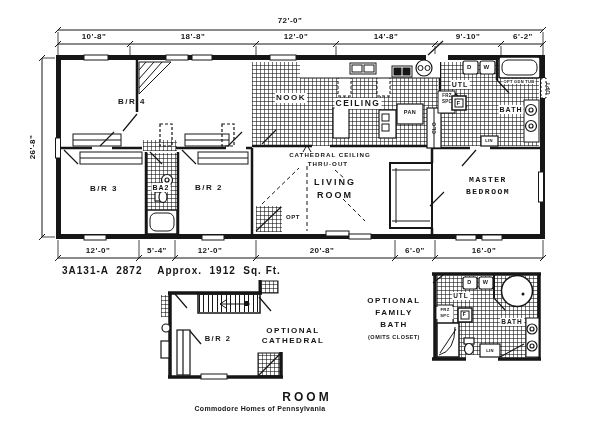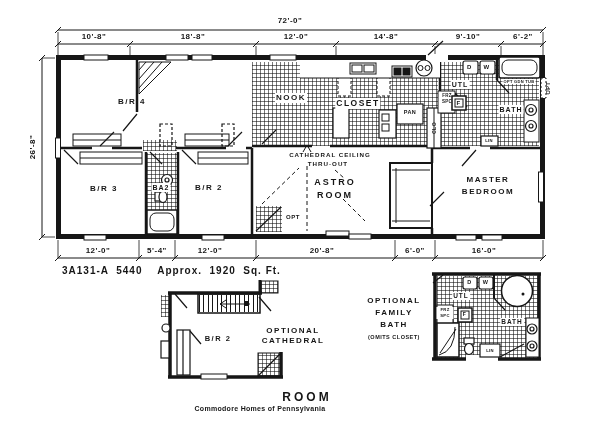--- a/index.html
+++ b/index.html
@@ -219,43 +219,43 @@
   <div class="lb dim" style="left:98px;top:246px;">12'-0"</div>
   <div class="lb dim" style="left:157px;top:246px;">5'-4"</div>
   <div class="lb dim" style="left:210px;top:246px;">12'-0"</div>
   <div class="lb dim" style="left:322px;top:246px;">20'-8"</div>
   <div class="lb dim" style="left:415px;top:246px;">6'-0"</div>
   <div class="lb dim" style="left:484px;top:246px;">16'-0"</div>
   <div class="lb dim vr" style="left:33px;top:147px;">26'-8"</div>
 
   <div class="lb" style="left:100px;top:97px;margin-left:32px;">B/R 4</div>
   <div class="lb bg" style="left:291px;top:93px;">NOOK</div>
-  <div class="lb bg" style="left:358px;top:98px;font-size:8.5px;">CLOSET</div>
+  <div class="lb bg" style="left:358px;top:98px;font-size:8.5px;">CEILING</div>
   <div class="lb" style="left:104px;top:184px;">B/R 3</div>
   <div class="lb bg" style="left:161px;top:183px;font-size:7px;letter-spacing:1px;">BA2</div>
   <div class="lb" style="left:209px;top:183px;">B/R 2</div>
-  <div class="lb wrap" style="left:335px;top:176px;width:58px;font-size:9px;letter-spacing:2px;">ASTRO ROOM</div>
-  <div class="lb wrap" style="left:488px;top:174px;width:66px;">MASTER BEDROOM</div>
+  <div class="lb wrap" style="left:335px;top:176px;width:58px;font-size:9px;letter-spacing:2px;">LIVING ROOM</div>
+  <div class="lb wrap" style="left:488px;top:174px;width:66px;font-family:Liberation Mono, monospace;">MASTER BEDROOM</div>
   <div class="lb bg" style="left:460px;top:80px;font-size:7px;letter-spacing:1px;">UTL</div>
   <div class="lb bg" style="left:511px;top:105px;font-size:7px;letter-spacing:1px;">BATH</div>
 
   <div class="lb" style="left:410px;top:109px;font-size:5.5px;letter-spacing:.5px;">PAN</div>
   <div class="lb vr" style="left:434px;top:128px;font-size:5px;letter-spacing:.5px;">CLO</div>
   <div class="lb" style="left:470px;top:64px;font-size:6px;">D</div>
   <div class="lb" style="left:487px;top:64px;font-size:6px;">W</div>
   <div class="lb wrap" style="left:447px;top:93px;width:16px;font-size:4.5px;letter-spacing:.3px;line-height:1.4;">FRZ SPC</div>
   <div class="lb" style="left:459px;top:100px;font-size:6px;">F</div>
   <div class="lb bg" style="left:519px;top:79px;font-size:4px;letter-spacing:.3px;">OPT GDN TUB</div>
   <div class="lb" style="left:489px;top:138px;font-size:4.2px;letter-spacing:.3px;">LIN</div>
   <div class="lb vr" style="left:549px;top:88px;font-size:5.5px;letter-spacing:.5px;">OPT</div>
   <div class="lb" style="left:293px;top:214px;font-size:6px;letter-spacing:.5px;">OPT</div>
   <div class="lb" style="left:330px;top:151px;font-size:6.2px;letter-spacing:1px;">CATHEDRAL CEILING</div>
   <div class="lb" style="left:328px;top:160px;font-size:6.2px;letter-spacing:1px;">THRU-OUT</div>
 
-  <div class="lb pre" style="left:62px;top:264px;font-size:10px;">3A131-A  5440    Approx.  1920  Sq. Ft.</div>
+  <div class="lb pre" style="left:62px;top:264px;font-size:10px;">3A131-A  2872    Approx.  1912  Sq. Ft.</div>
 
   <div class="lb" style="left:218px;top:334px;font-size:7.5px;">B/R 2</div>
   <div class="lb" style="left:293px;top:326px;">OPTIONAL</div>
   <div class="lb" style="left:293px;top:336px;">CATHEDRAL</div>
 
   <div class="lb" style="left:394px;top:296px;">OPTIONAL</div>
   <div class="lb" style="left:394px;top:308px;">FAMILY</div>
   <div class="lb" style="left:394px;top:320px;">BATH</div>
   <div class="lb" style="left:394px;top:334px;font-size:5.5px;letter-spacing:.5px;">(OMITS CLOSET)</div>
   <div class="lb bg" style="left:461px;top:292px;font-size:6.5px;letter-spacing:1px;">UTL</div>

